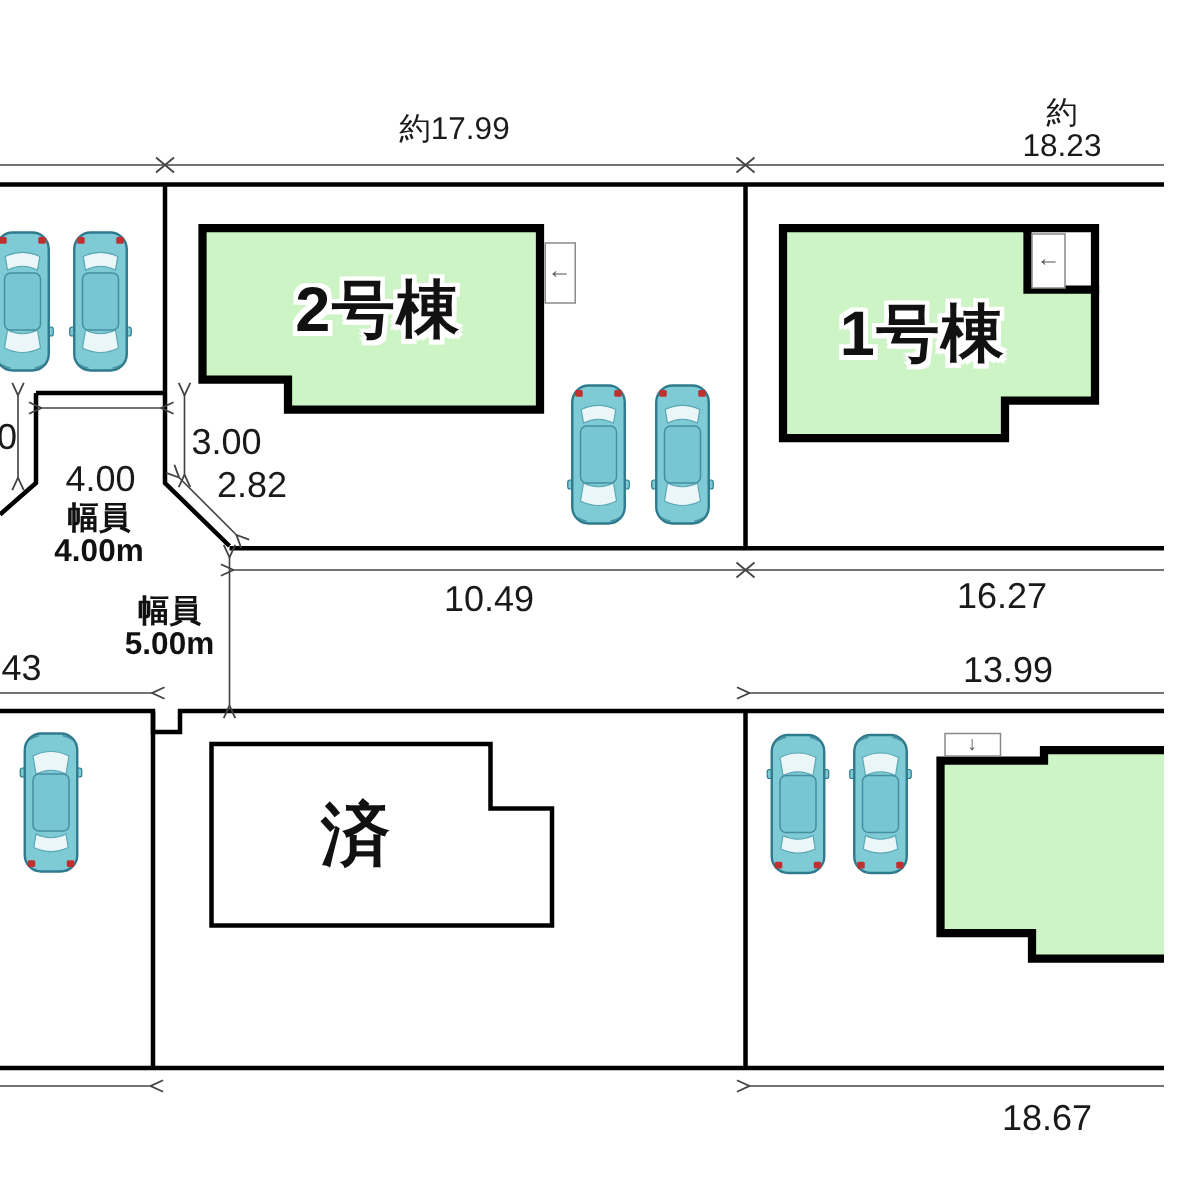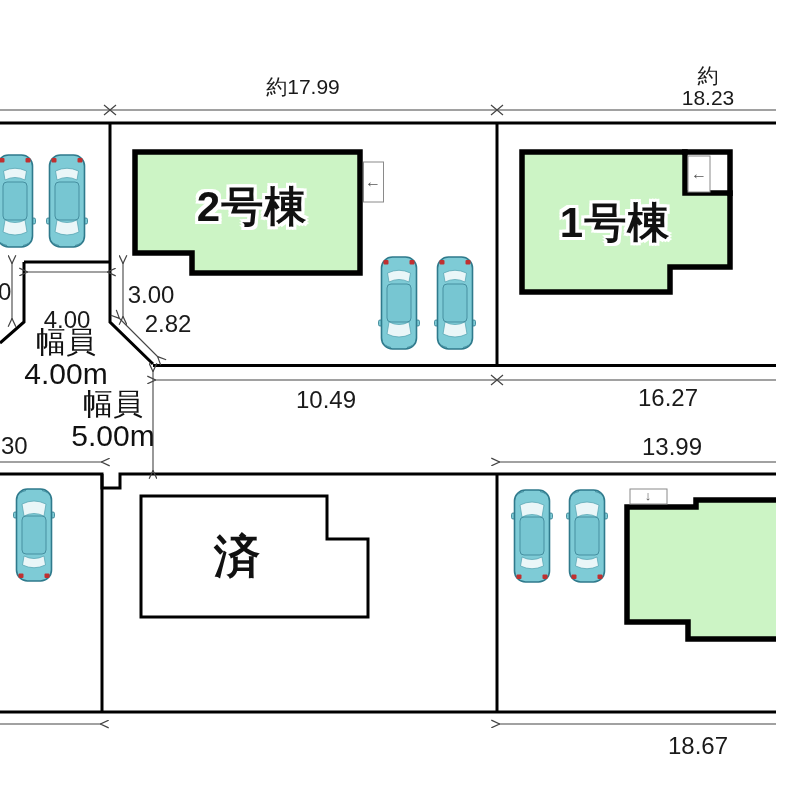--- a/index.html
+++ b/index.html
@@ -15,21 +15,21 @@
   .dim{font-size:24px;letter-spacing:0px;}
   .dim-sm{font-size:21px;}
   .edge{transform:translate(0,-50%);text-align:left;}
   .bldg{
     font-size:42px;font-weight:bold;color:#111;letter-spacing:1px;
     text-shadow:-3px -3px 0 #fff,3px -3px 0 #fff,-3px 3px 0 #fff,3px 3px 0 #fff,
                 0 -3px 0 #fff,0 3px 0 #fff,-3px 0 0 #fff,3px 0 0 #fff,
                 -2px -2px 1px #fff,2px 2px 1px #fff;
   }
   .sumi{font-size:46px;font-weight:bold;color:#111;}
-  .wh{font-size:30px;font-weight:normal;color:#111;}
+  .wh{font-size:21px;font-weight:bold;color:#111;}
   .entry{font-size:16px;color:#555;font-weight:bold;}
 </style>
 </head>
 <body>
 
 <div id="plan">
 
   <svg width="800" height="800" viewBox="0 0 800 800">
     <defs>
       <marker id="ah" markerWidth="9" markerHeight="9" refX="1" refY="4" orient="auto-start-reverse">
@@ -139,21 +139,21 @@
   <div class="lbl dim" style="left:151px;top:295px;text-align:right;">3.00</div>
   <div class="lbl dim" style="left:168px;top:324px;">2.82</div>
 
   <div class="lbl wh" style="left:66px;top:357px;">幅員
 4.00m</div>
   <div class="lbl wh" style="left:113px;top:419px;">幅員
 5.00m</div>
 
   <div class="lbl dim" style="left:326px;top:400px;">10.49</div>
   <div class="lbl dim" style="left:668px;top:398px;">16.27</div>
-  <div class="lbl dim edge" style="left:1px;top:446px;">30</div>
+  <div class="lbl dim edge" style="left:1px;top:446px;">43</div>
   <div class="lbl dim" style="left:672px;top:447px;">13.99</div>
   <div class="lbl dim" style="left:698px;top:746px;">18.67</div>
 
   <div class="lbl entry" style="left:373px;top:182px;">←</div>
   <div class="lbl entry" style="left:699px;top:174px;">←</div>
   <div class="lbl entry" style="left:648px;top:496px;font-size:13px;">↓</div>
 
 </div>
 
 </body></html>

